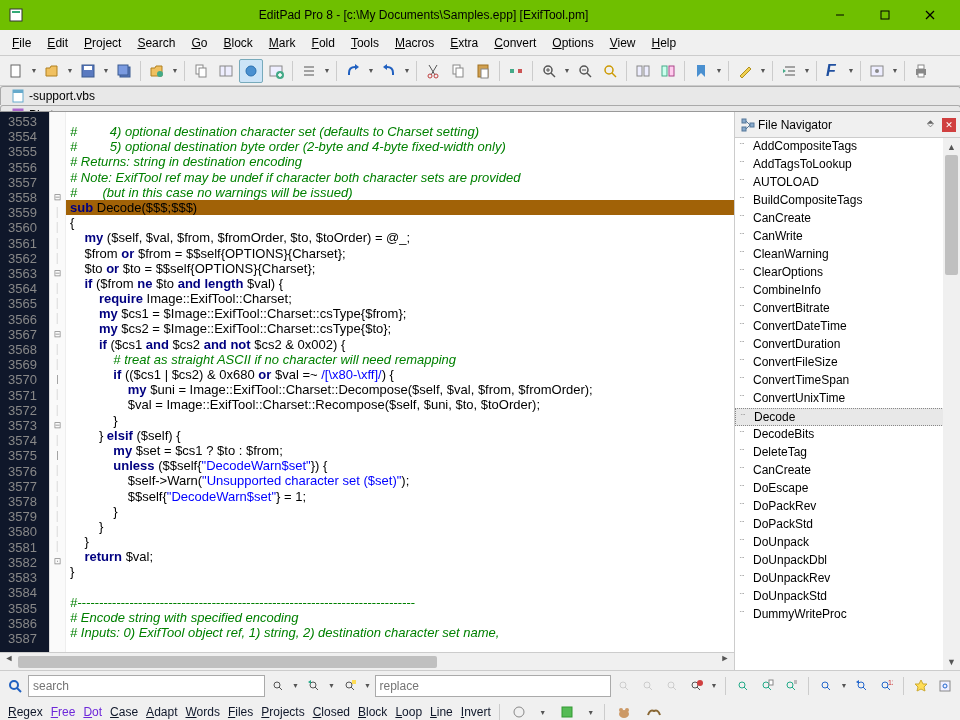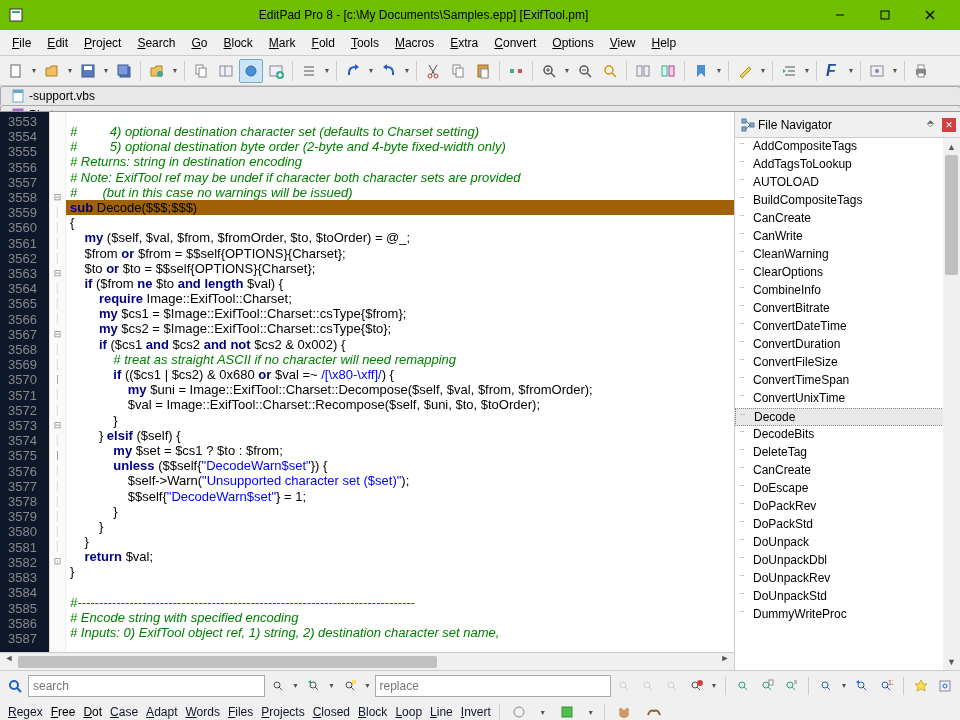--- a/index.html
+++ b/index.html
@@ -67,21 +67,21 @@
 
 
 .searchbar { height: 30px; background: #f0f0f0; border-top: 1px solid #ccc; display: flex; align-items: center; padding: 2px 4px; gap: 2px; }
 .search-input { flex: 1; height: 22px; border: 1px solid #aaa; padding: 0 4px; font-size: 12px; min-width: 50px; }
 .sb-btn { width: 22px; height: 22px; display: flex; align-items: center; justify-content: center; cursor: pointer; border: 1px solid transparent; border-radius: 2px; }
 .sb-btn.disabled { opacity: 0.4; }
 
 
 .optionsbar { height: 24px; background: #f0f0f0; display: flex; align-items: center; padding: 0 8px; gap: 8px; font-size: 12px; }
 .opt { cursor: pointer; color: #0f172a; }
-.opt.disabled { color: #000000; }
+.opt.disabled { color: #6d28d9; }
 
 svg { display: block; }
 </style>
 </head>
 <body>
 
 <div class="titlebar">
   <span class="titlebar-icon">
     <svg width="16" height="16">
         <rect x="2" y="2" width="12" height="12" fill="#fff" stroke="#333"></rect>

